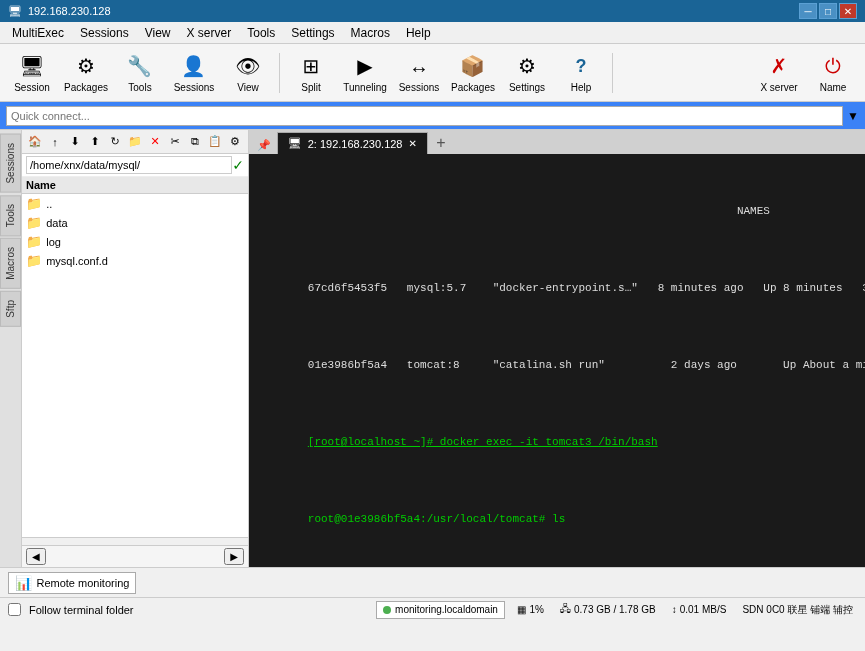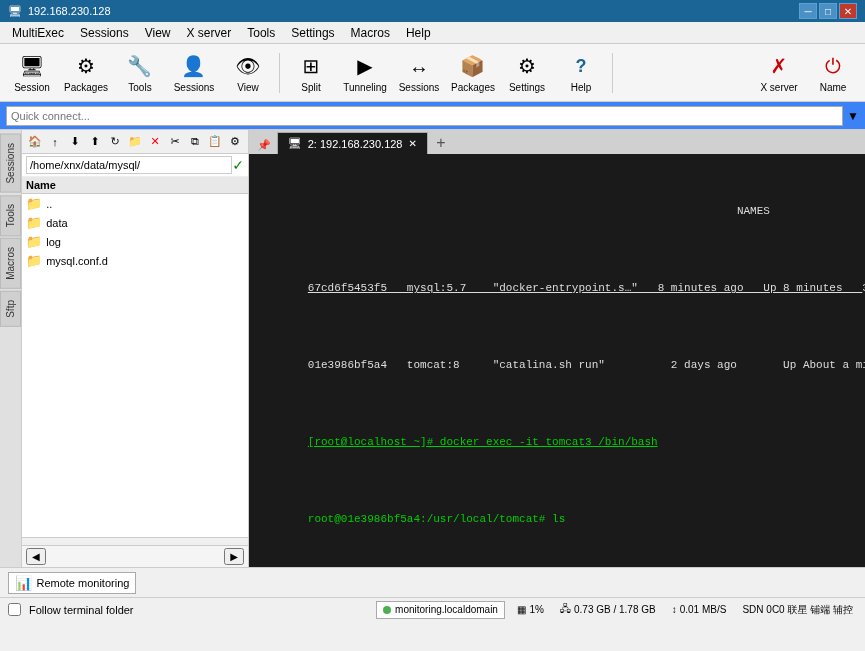--- a/index.html
+++ b/index.html
@@ -427,21 +427,21 @@
       <div class="tab-add">+</div>
       <div style="flex:1"></div>
 
     </div>
 
     <div class="terminal-content">
       <span class="terminal-line">
         <span style="color:#ddd;">                                                                 NAMES</span>
       </span>
       <span class="terminal-line">
-        <span style="color:#ddd;text-decoration:underline;">67cd6f5453f5   mysql:5.7    "docker-entrypoint.s…"   8 minutes ago   Up 8 minutes   </span><span style="color:#ddd;">33060/tcp, 0.0.0.0:3308-&gt;3306/tcp, :::3308-&gt;3306/tcp   mysql2</span>
+        <span style="color:#ddd;">67cd6f5453f5   mysql:5.7    "docker-entrypoint.s…"   8 minutes ago   Up 8 minutes   </span><span style="color:#ddd;">33060/tcp, 0.0.0.0:3308-&gt;3306/tcp, :::3308-&gt;3306/tcp   mysql2</span>
       </span>
       <span class="terminal-line">
         <span style="color:#ddd;">01e3986bf5a4   tomcat:8     "catalina.sh run"          2 days ago       Up About a minute   8080/tcp   tomcat3</span>
       </span>
       <span class="terminal-line">
         <span style="color:#00cc00;text-decoration:underline;">[root@localhost ~]# docker exec -it tomcat3 /bin/bash</span>
       </span>
       <span class="terminal-line">
         <span style="color:#00cc00;">root@01e3986bf5a4:/usr/local/tomcat# ls</span>
       </span>

